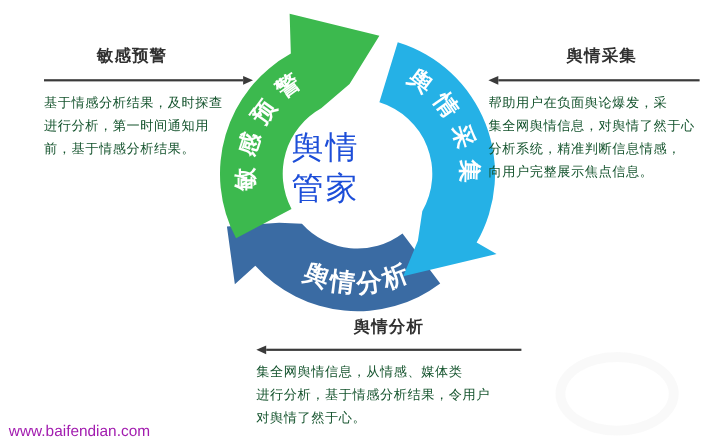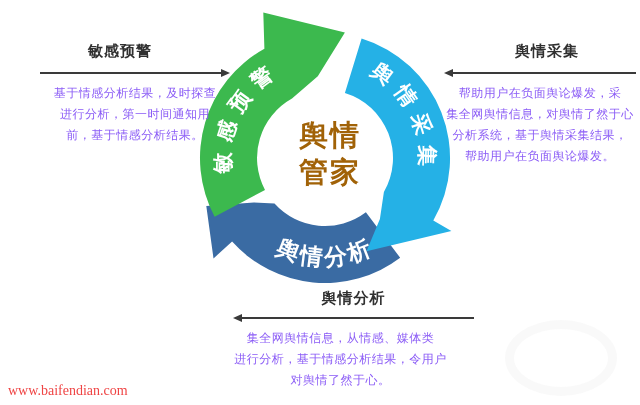--- a/index.html
+++ b/index.html
@@ -16,44 +16,44 @@
   
   .cycle-svg { position:absolute; left:190px; top:0; }
   .arc-label {
     font-family:"Liberation Sans","DejaVu Sans",sans-serif;
     font-weight:bold; fill:#ffffff; font-size:21px; letter-spacing:9px;
   }
   .arc-label-bottom { font-size:23px; letter-spacing:3px; }
 
   .center-title {
     position:absolute; left:265px; top:117px; width:130px;
-    text-align:center; color:#a16207; font-weight:bold;
+    text-align:left; color:#1d4ed8; font-weight:normal;
     font-size:29px; line-height:37px; letter-spacing:2px;
   }
 
   
   .callout { position:absolute; }
   .callout-title {
     font-size:15px; font-weight:bold; color:#303030;
     text-align:center; line-height:18px; letter-spacing:1px;
   }
   .pointer-line { display:flex; align-items:center; margin-top:9px; height:8px; }
   .rule { flex:1; height:2px; background:#3a3a3a; }
   .tri { width:0; height:0; display:inline-block; }
   .tri-right { border-left:9px solid #3a3a3a; border-top:4px solid transparent; border-bottom:4px solid transparent; }
   .tri-left  { border-right:9px solid #3a3a3a; border-top:4px solid transparent; border-bottom:4px solid transparent; }
   .callout-body {
     margin-top:6px; font-size:12px; line-height:21px;
-    color:#8b5cf6; text-align:center; letter-spacing:0.5px;
+    color:#14532d; text-align:left; letter-spacing:0.5px;
   }
 
   .watermark {
     position:absolute; left:8px; top:383px;
-    font-family:Liberation Serif, serif;
-    font-size:14px; color:#ef4444;
+    font-family:Liberation Sans, sans-serif;
+    font-size:14px; color:#a21caf;
   }
   .faint-stamp {
     position:absolute; left:505px; top:320px; width:112px; height:76px;
     border-radius:50%; border:9px solid rgba(140,140,140,0.05);
   }
 </style>
 </head>
 <body>
 
 <div class="stage">
@@ -100,22 +100,22 @@
 
   <div class="callout" style="left:444px; top:42px; width:192px;">
     <div class="callout-title" style="padding-left:14px;">舆情采集</div>
     <div class="pointer-line">
       <span class="tri tri-left"></span>
       <span class="rule"></span>
     </div>
     <div class="callout-body">
       <div>帮助用户在负面舆论爆发，采</div>
       <div>集全网舆情信息，对舆情了然于心</div>
-      <div>分析系统，基于舆情采集结果，</div>
-      <div>帮助用户在负面舆论爆发。</div>
+      <div>分析系统，精准判断信息情感，</div>
+      <div>向用户完整展示焦点信息。</div>
     </div>
   </div>
 
   <div class="callout" style="left:233px; top:289px; width:241px;">
     <div class="callout-title">舆情分析</div>
     <div class="pointer-line" style="margin-top:7px;">
       <span class="tri tri-left"></span>
       <span class="rule"></span>
     </div>
     <div class="callout-body" style="padding-right:26px;">

